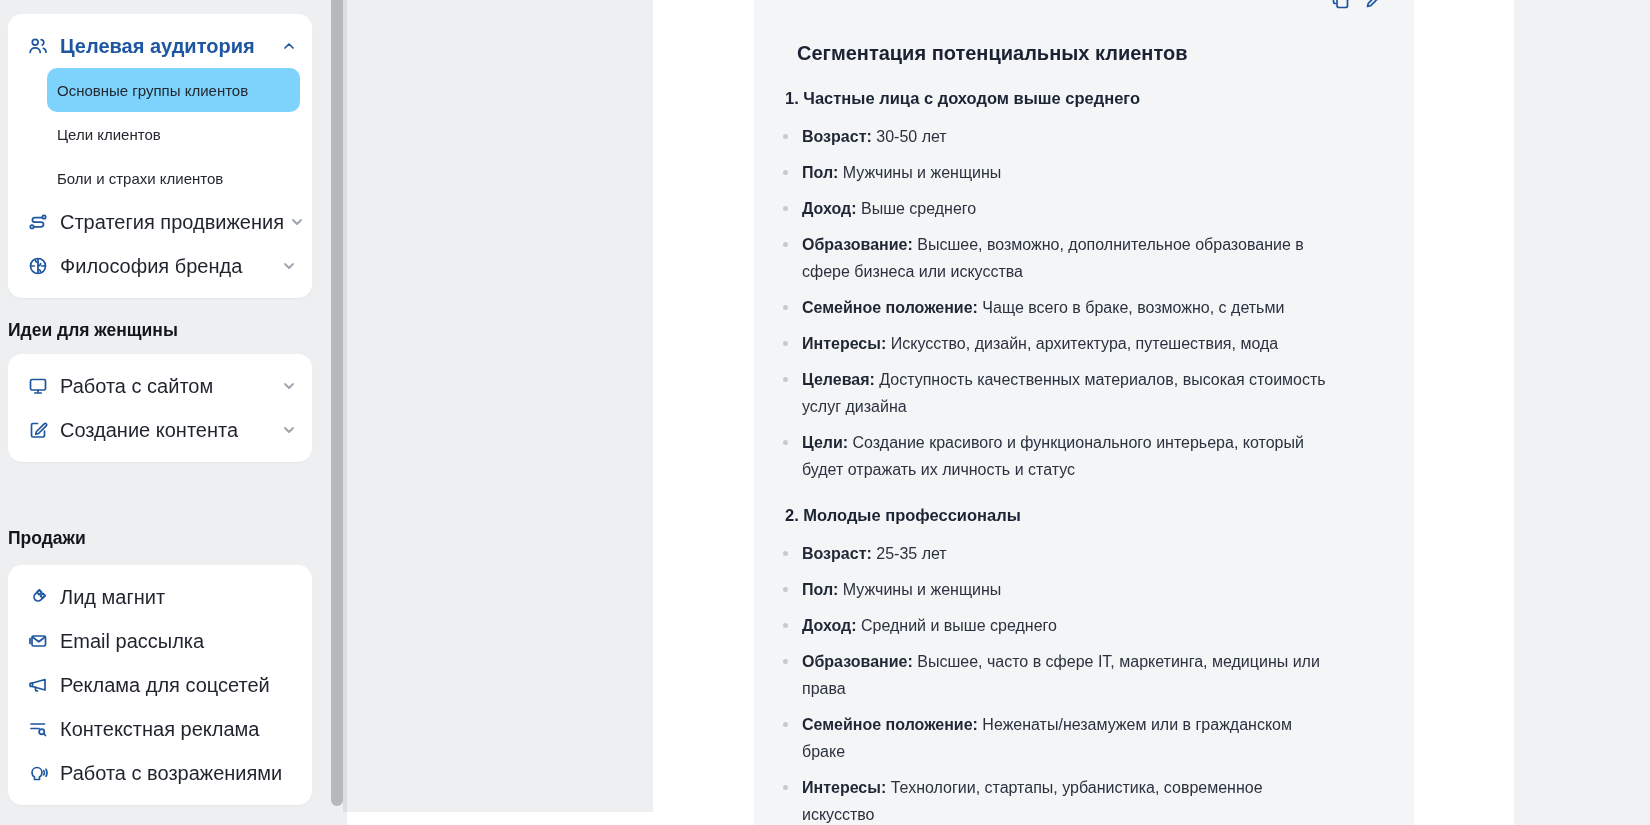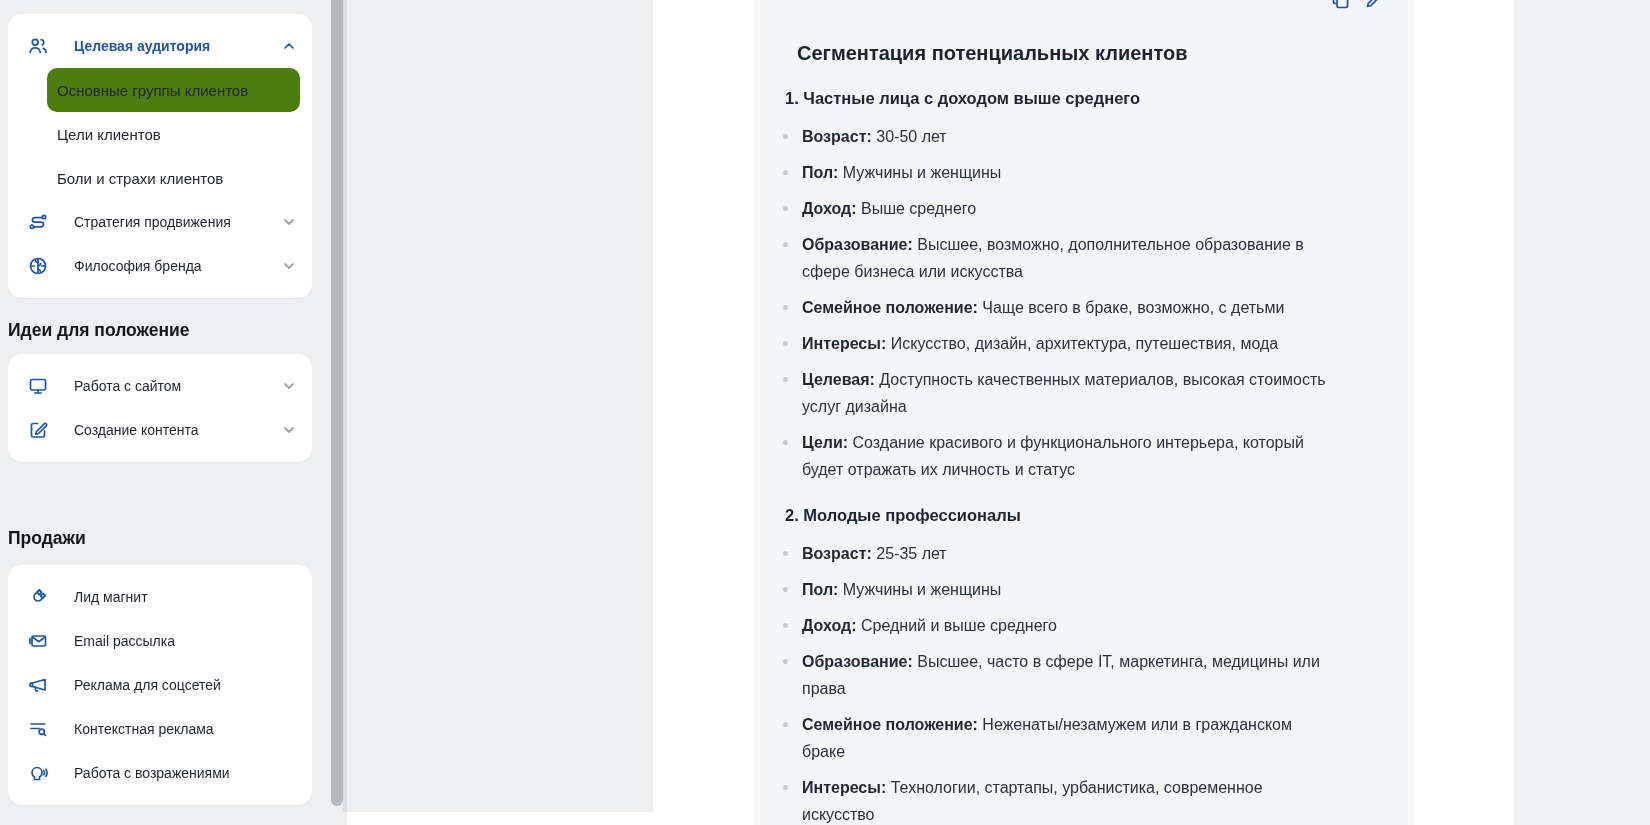--- a/index.html
+++ b/index.html
@@ -17,25 +17,25 @@
   .v-scroll-track{position:absolute;left:343px;top:0;width:4px;height:812px;background:#dcdee0;}
   .v-scroll-thumb{position:absolute;left:331px;top:0;width:12px;height:806px;background:#b6b8ba;border-radius:0 0 6px 6px;}
 
   
   .card{position:absolute;left:8px;width:304px;background:#ffffff;border-radius:14px;box-shadow:0 1px 2px rgba(20,30,50,.04);padding:10px 0;box-sizing:border-box;}
   .card1{top:14px;}
   .card2{top:354px;}
   .card3{top:565px;}
   .nav-row{height:44px;display:flex;align-items:center;padding:0 16px 0 20px;cursor:pointer;}
   .nicon{width:20px;height:20px;flex:0 0 20px;}
-  .nav-label{margin-left:26px;font-size:14px;color:#1f242c;flex:1 1 auto;white-space:nowrap;}
+  .nav-label{margin-left:12px;font-size:20px;color:#1f242c;flex:1 1 auto;white-space:nowrap;}
   .nav-label.blue{color:#1e56a0;font-weight:700;}
   .chev{width:14px;height:14px;flex:0 0 14px;margin-left:6px;}
   .sub-row{height:44px;display:flex;align-items:center;margin:0 12px 0 39px;padding:0 10px;border-radius:10px;}
-  .sub-row.active{background:#4d7c0f;}
+  .sub-row.active{background:#7dd3fc;}
   .sub-label{font-size:15px;color:#23272e;white-space:nowrap;}
   .side-heading{position:absolute;left:8px;font-size:17.5px;font-weight:700;color:#12161d;white-space:nowrap;}
   .sh1{top:320px;}
   .sh2{top:528px;}
 
   
   .content{position:relative;padding:28px 30px 0 31px;box-sizing:border-box;width:660px;}
   .doc-title{font-size:20px;line-height:26px;font-weight:700;color:#1a2233;margin:12px;}
   .sec-head{font-size:16.5px;line-height:21px;font-weight:700;color:#1b2434;margin:22px 0 14px 0;}
   ul.bullets{list-style:none;margin:0;padding:0;width:545px;}
@@ -96,21 +96,21 @@
       <path class="stroke-blue" d="M10 2.8v14.4"></path>
       <path class="stroke-blue" d="M10 6.5c-1.4 0-2.5-.9-2.5-2.2M10 13.5c1.4 0 2.5.9 2.5 2.2M6.2 10h-3.6M17.4 10h-3.6M10 9.9c1.5 0 2.6-1 2.6-2.3"></path>
     </svg>
     <span class="nav-label">Философия бренда</span>
     <svg class="chev" viewBox="0 0 14 14">
       <polyline class="stroke-gray" points="3,5 7,9 11,5"></polyline>
     </svg>
   </div>
 </div>
 
-<div class="side-heading sh1">Идеи для положение</div>
+<div class="side-heading sh1">Идеи для женщины</div>
 
 <div class="card card2">
   <div class="nav-row">
     <svg class="nicon" viewBox="0 0 20 20">
       <rect class="stroke-blue" x="2.5" y="3.5" width="15" height="10.5" rx="1.5"></rect>
       <path class="stroke-blue" d="M10 14v3M6.8 17h6.4"></path>
     </svg>
     <span class="nav-label">Работа с сайтом</span>
     <svg class="chev" viewBox="0 0 14 14">
       <polyline class="stroke-gray" points="3,5 7,9 11,5"></polyline>

